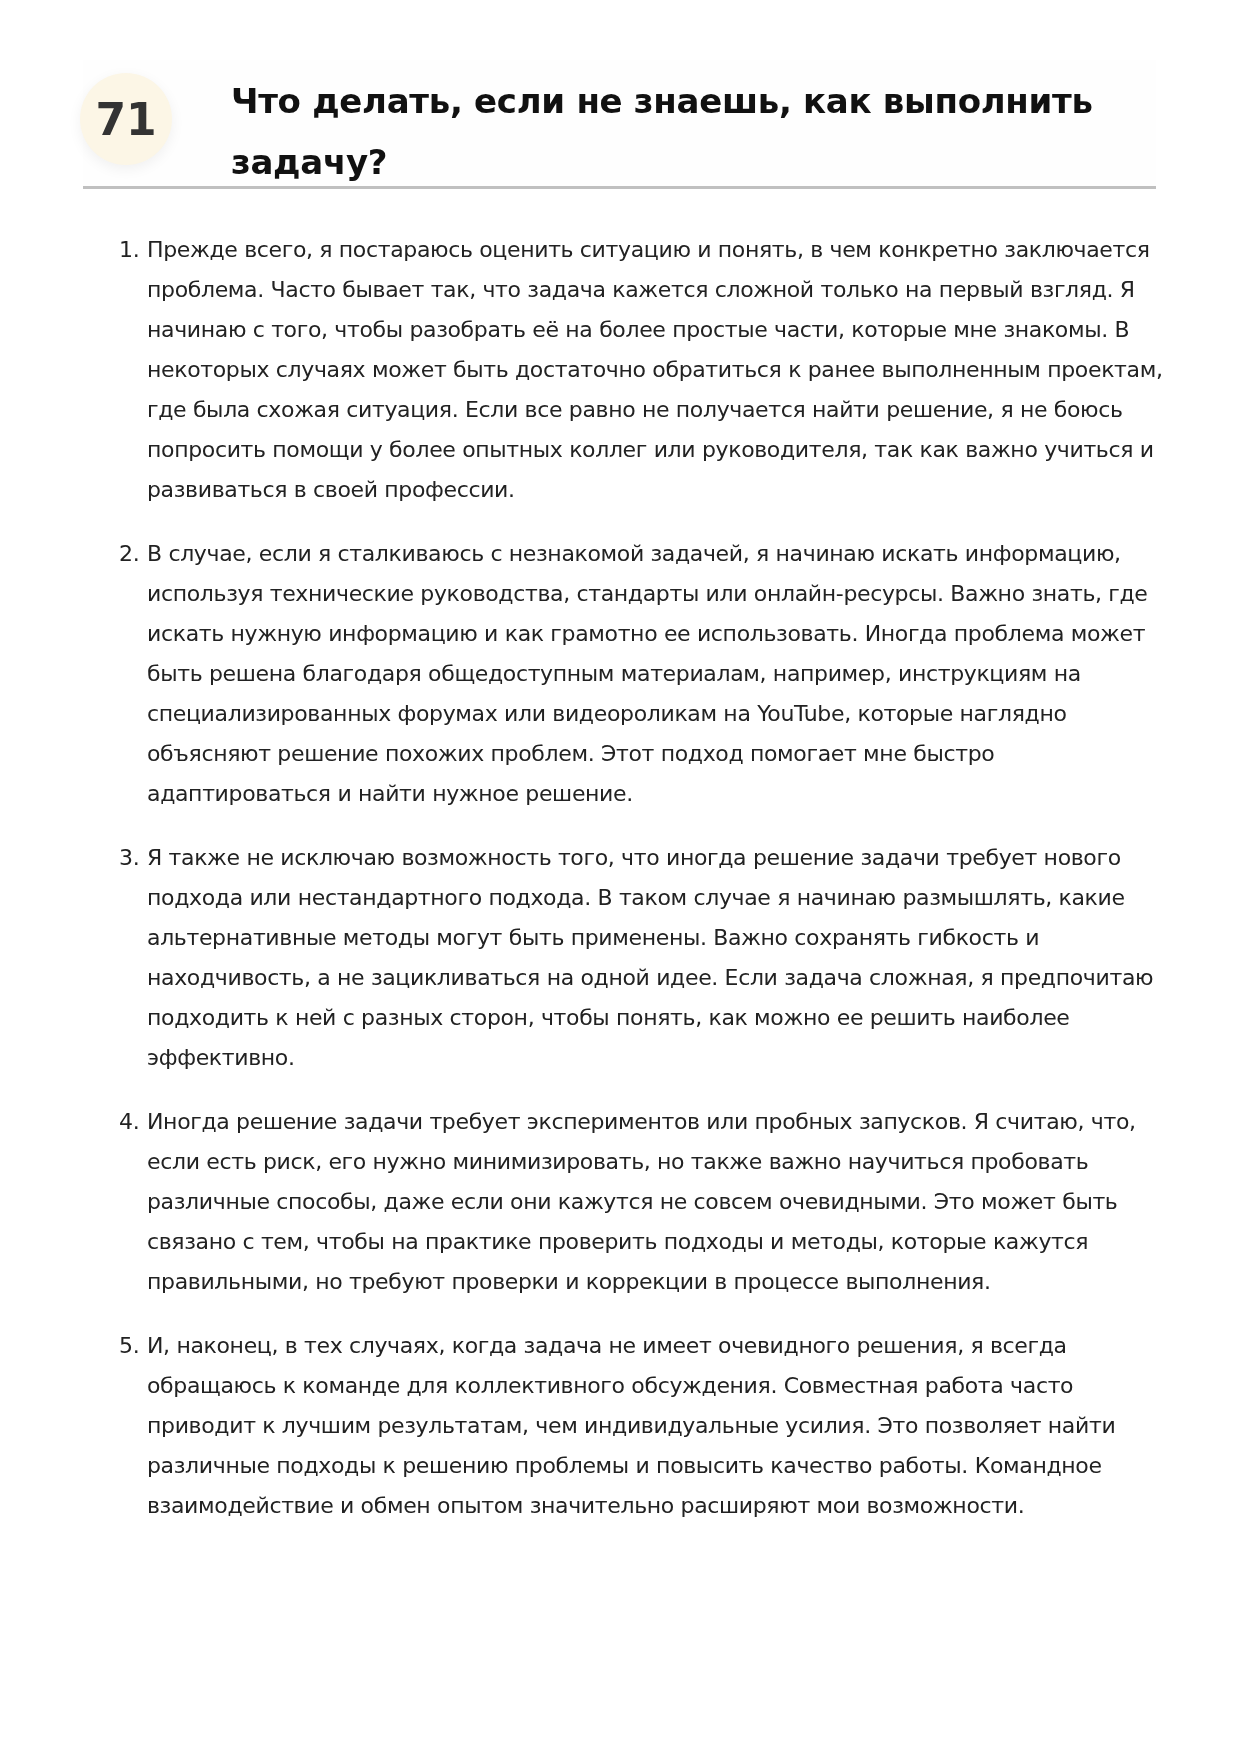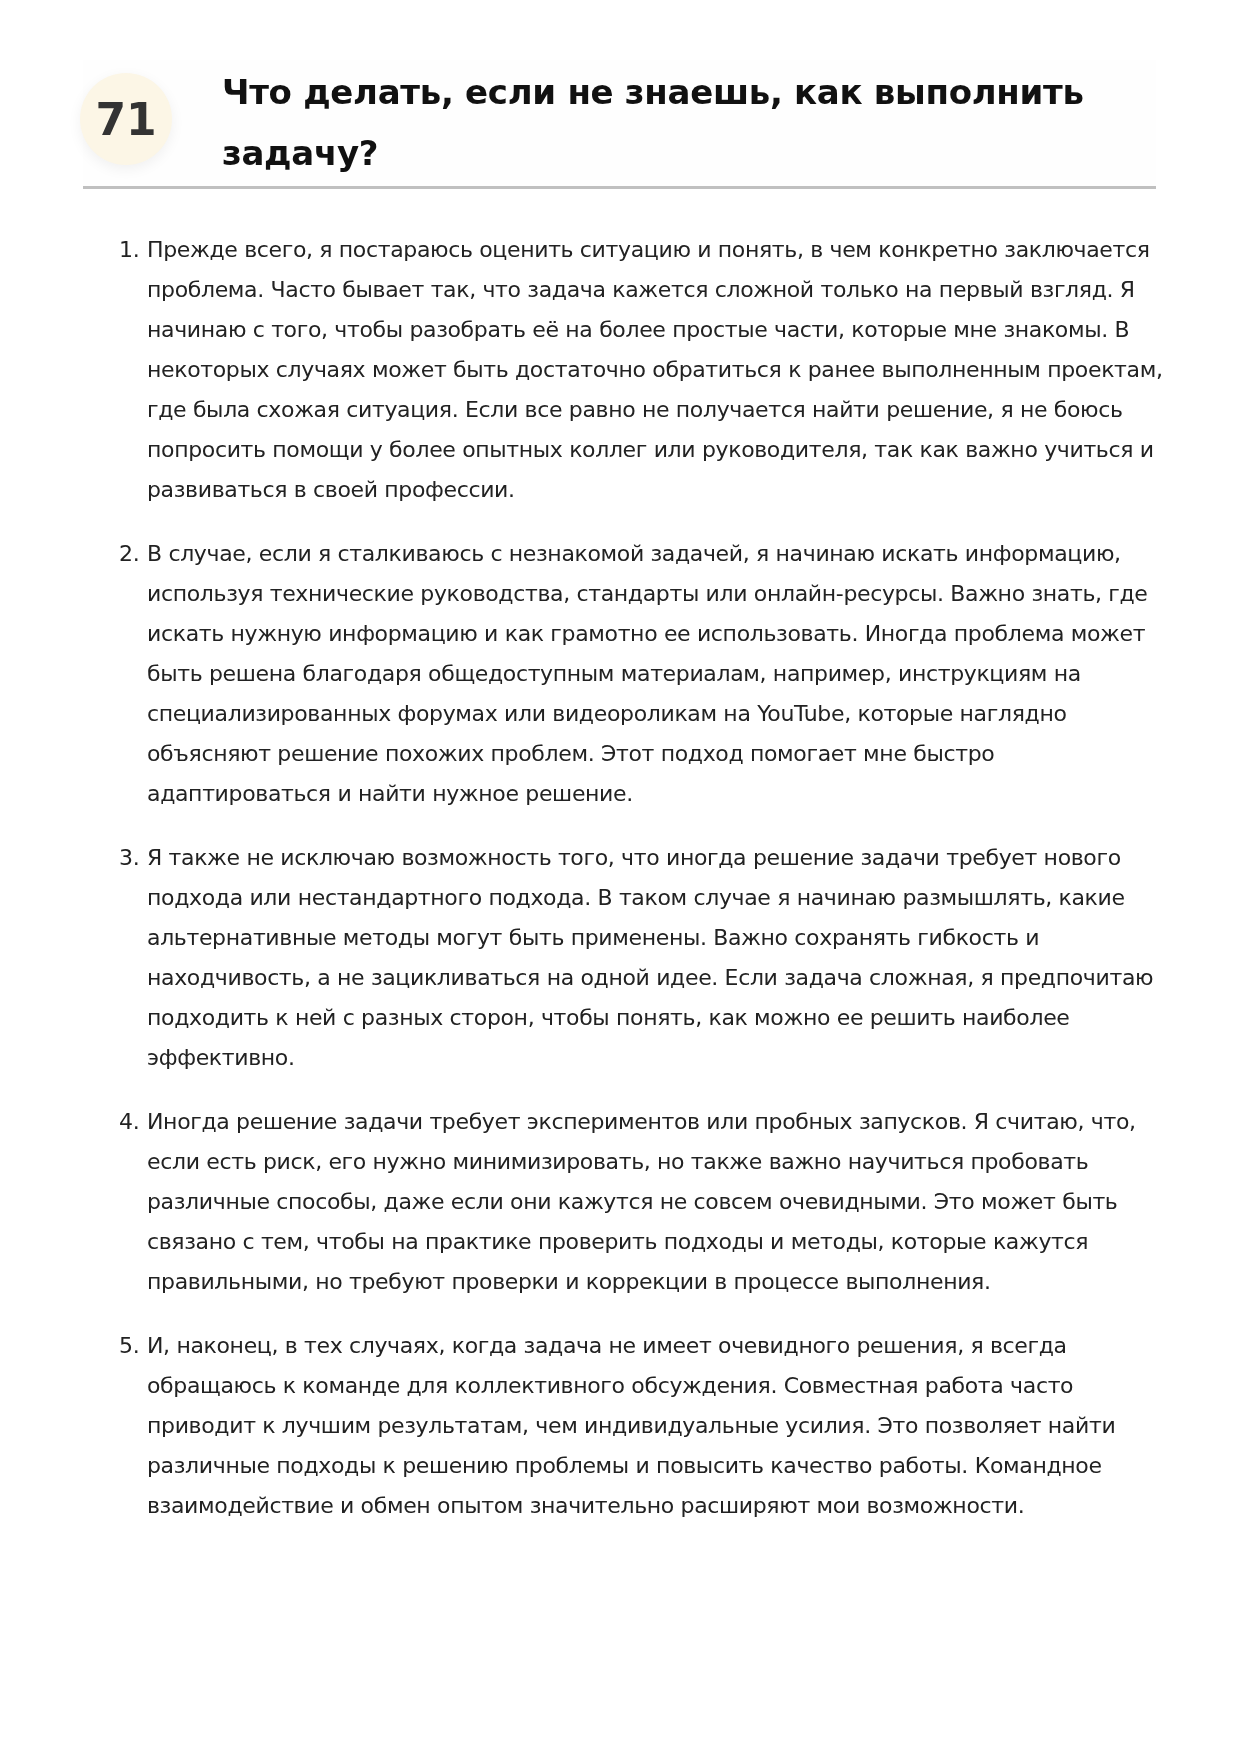--- a/index.html
+++ b/index.html
@@ -39,21 +39,21 @@
       font-family: "DejaVu Sans", "Liberation Sans", sans-serif;
       font-weight: bold;
       font-size: 44px;
       color: #333333;
     }
     .title {
       position: absolute;
       left: 222px;
       top: 62px;
       width: 900px;
-      margin: 0;
+      margin: 9px;
       font-family: "DejaVu Sans", "Liberation Sans", sans-serif;
       font-weight: bold;
       font-size: 34px;
       line-height: 61px;
       color: #111111;
       letter-spacing: -0.3px;
     }
     .content {
       position: absolute;
       left: 105px;

